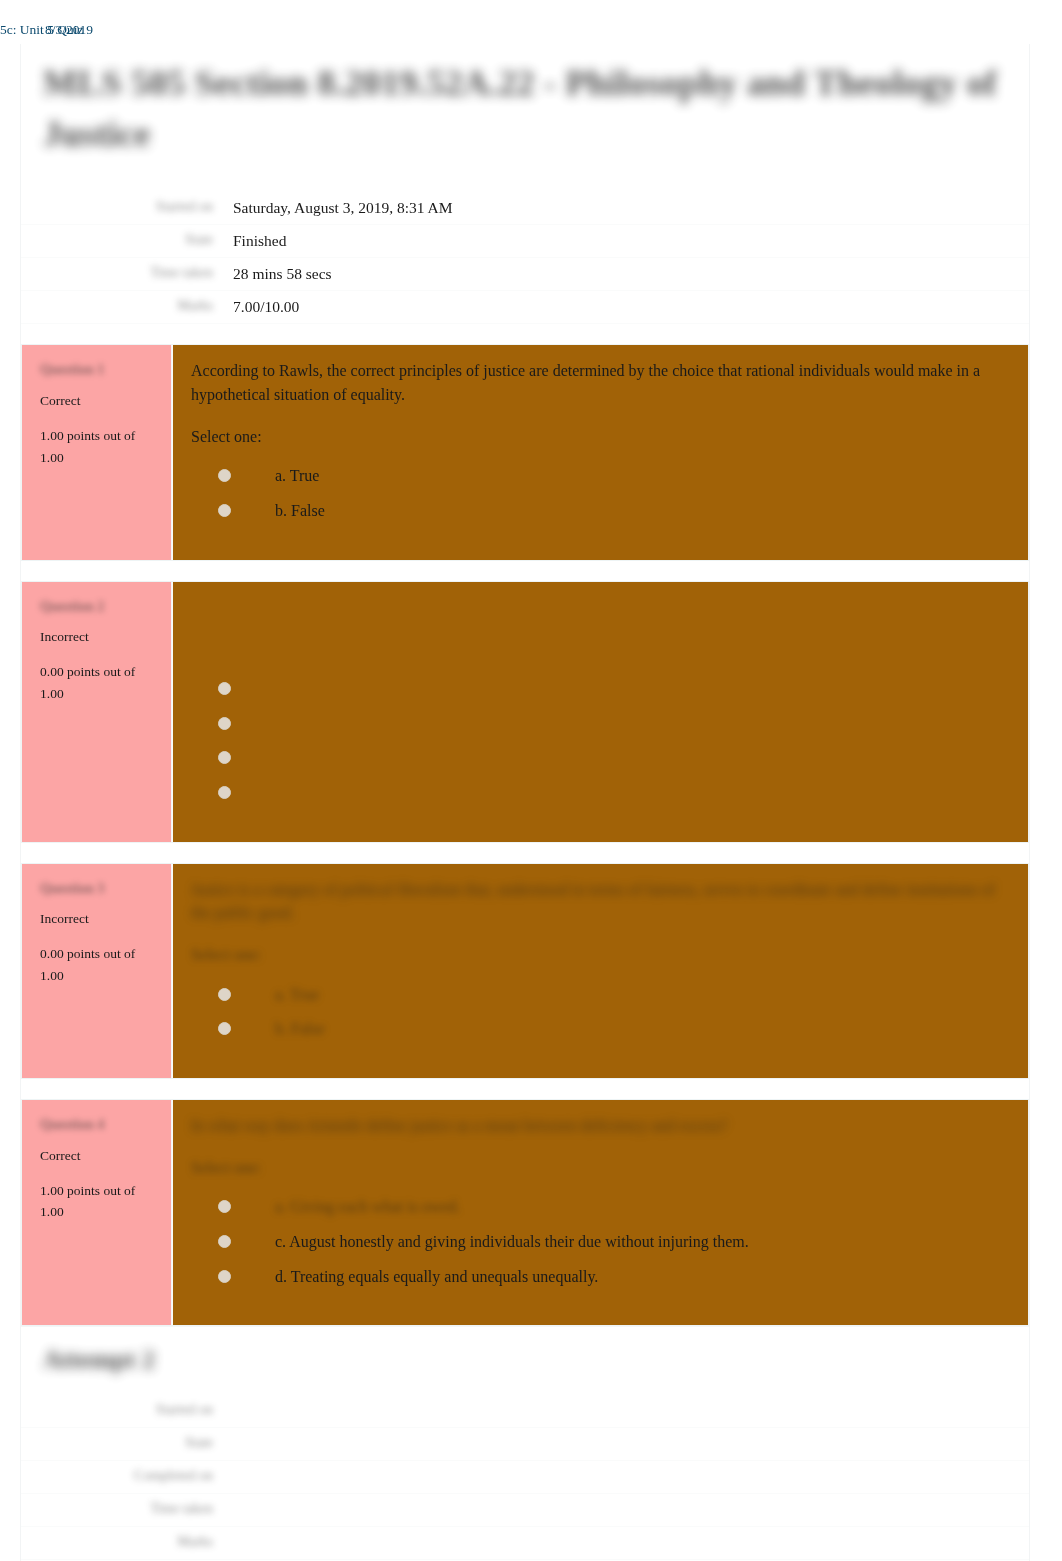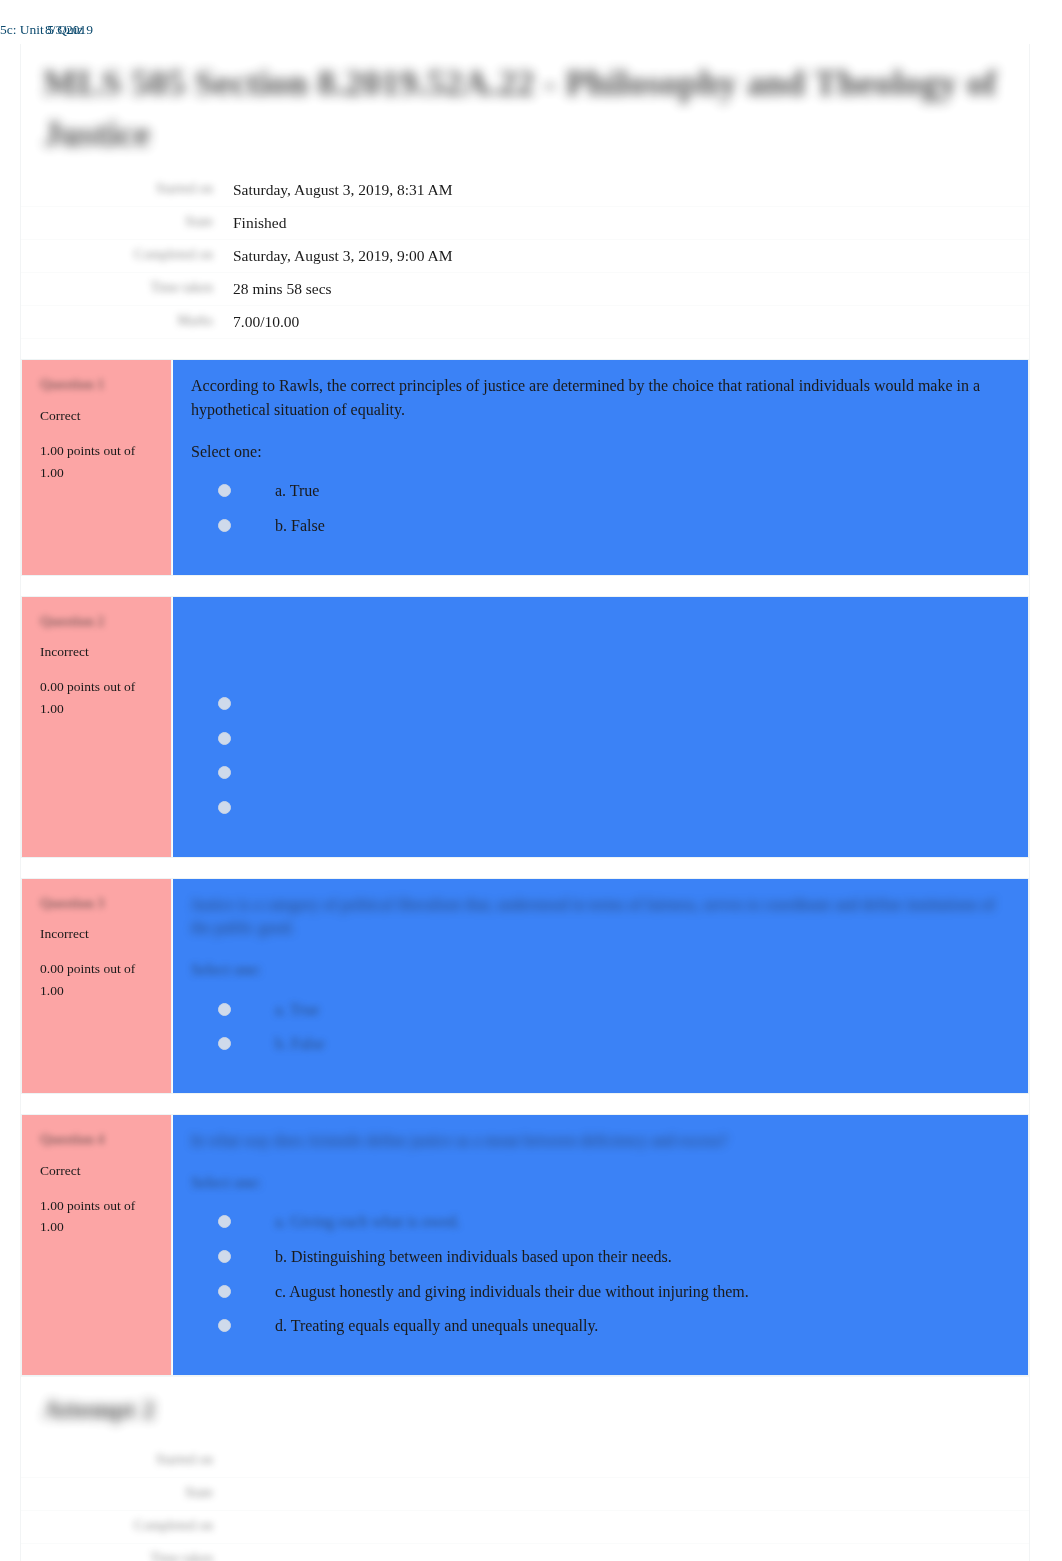--- a/index.html
+++ b/index.html
@@ -50,21 +50,21 @@
     letter-spacing: .2px;
     filter: blur(5.2px);
     opacity: .78;
     user-select: none;
   }
 
   
   .summary-table {
     width: 100%;
     border-collapse: collapse;
-    margin-top: 4px;
+    margin-top: 22px;
     font-size: 15.5px;
   }
   .summary-table tr { }
   .summary-table td {
     padding: 7px 6px;
     vertical-align: top;
     border-bottom: 1px solid #fafbfb;
   }
   .summary-table td.label {
     width: 206px;
@@ -116,21 +116,21 @@
     margin-bottom: 8px;
   }
   .q-state { color: #1a1a1a; margin-bottom: 13px; }
   .q-marks { color: #1a1a1a; }
 
   .q-body {
     flex: 1 1 auto;
     padding: 14px 18px 16px 18px;
     font-size: 16px;
     line-height: 1.48;
-    background: #3b82f6;
+    background: #a16207;
     border-left: 1px solid #fbfcfc;
   }
   .q-text { margin: 0 0 18px 0; }
   .q-selectone { margin: 6px 0 6px 0; }
 
   .answers { margin: 13px; padding: 0; list-style: none; }
   .answer {
     display: flex;
     align-items: flex-start;
     padding: 3px 0 8px 0;
@@ -184,24 +184,20 @@
     <tbody>
       <tr>
         <td class="label">Started on</td>
         <td class="value">Saturday, August 3, 2019, 8:31 AM</td>
       </tr>
       <tr>
         <td class="label">State</td>
         <td class="value">Finished</td>
       </tr>
       <tr>
-        <td class="label">Completed on</td>
-        <td class="value">Saturday, August 3, 2019, 9:00 AM</td>
-      </tr>
-      <tr>
         <td class="label">Time taken</td>
         <td class="value">28 mins 58 secs</td>
       </tr>
       <tr>
         <td class="label">Marks</td>
         <td class="value">7.00/10.00</td>
       </tr>
     </tbody>
   </table>
 
@@ -300,24 +296,20 @@
     <div class="q-body">
       <p class="q-text blur-lg">In what way does Aristotle define justice as a mean between deficiency and excess?</p>
       <p class="q-selectone blur-md">Select one:</p>
       <ul class="answers">
         <li class="answer">
           <span class="radio"></span>
           <span class="answer-label blur-md">a. Giving each what is owed.</span>
         </li>
         <li class="answer">
           <span class="radio"></span>
-          <span class="answer-label">b. Distinguishing between individuals based upon their needs.</span>
-        </li>
-        <li class="answer">
-          <span class="radio"></span>
           <span class="answer-label">c. August honestly and giving individuals their due without injuring them.</span>
         </li>
         <li class="answer">
           <span class="radio"></span>
           <span class="answer-label">d. Treating equals equally and unequals unequally.</span>
         </li>
       </ul>
     </div>
   </div>
 

